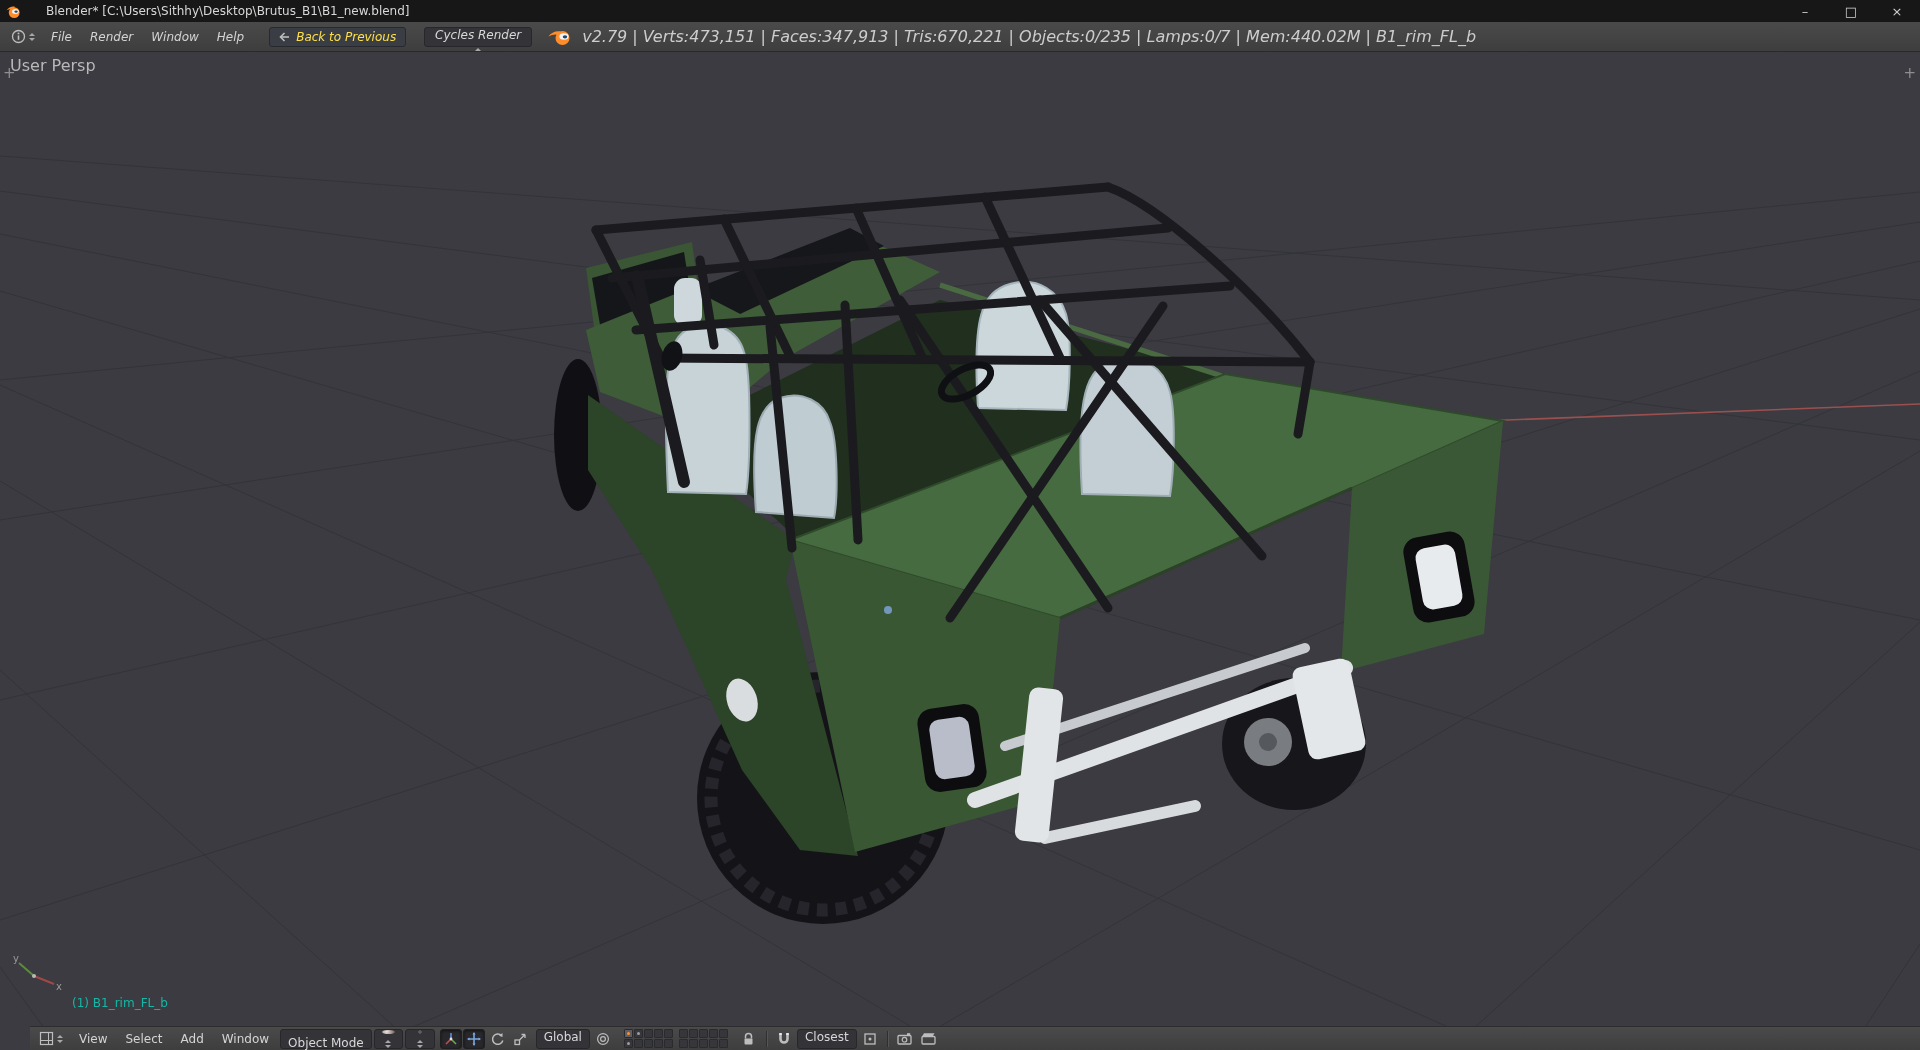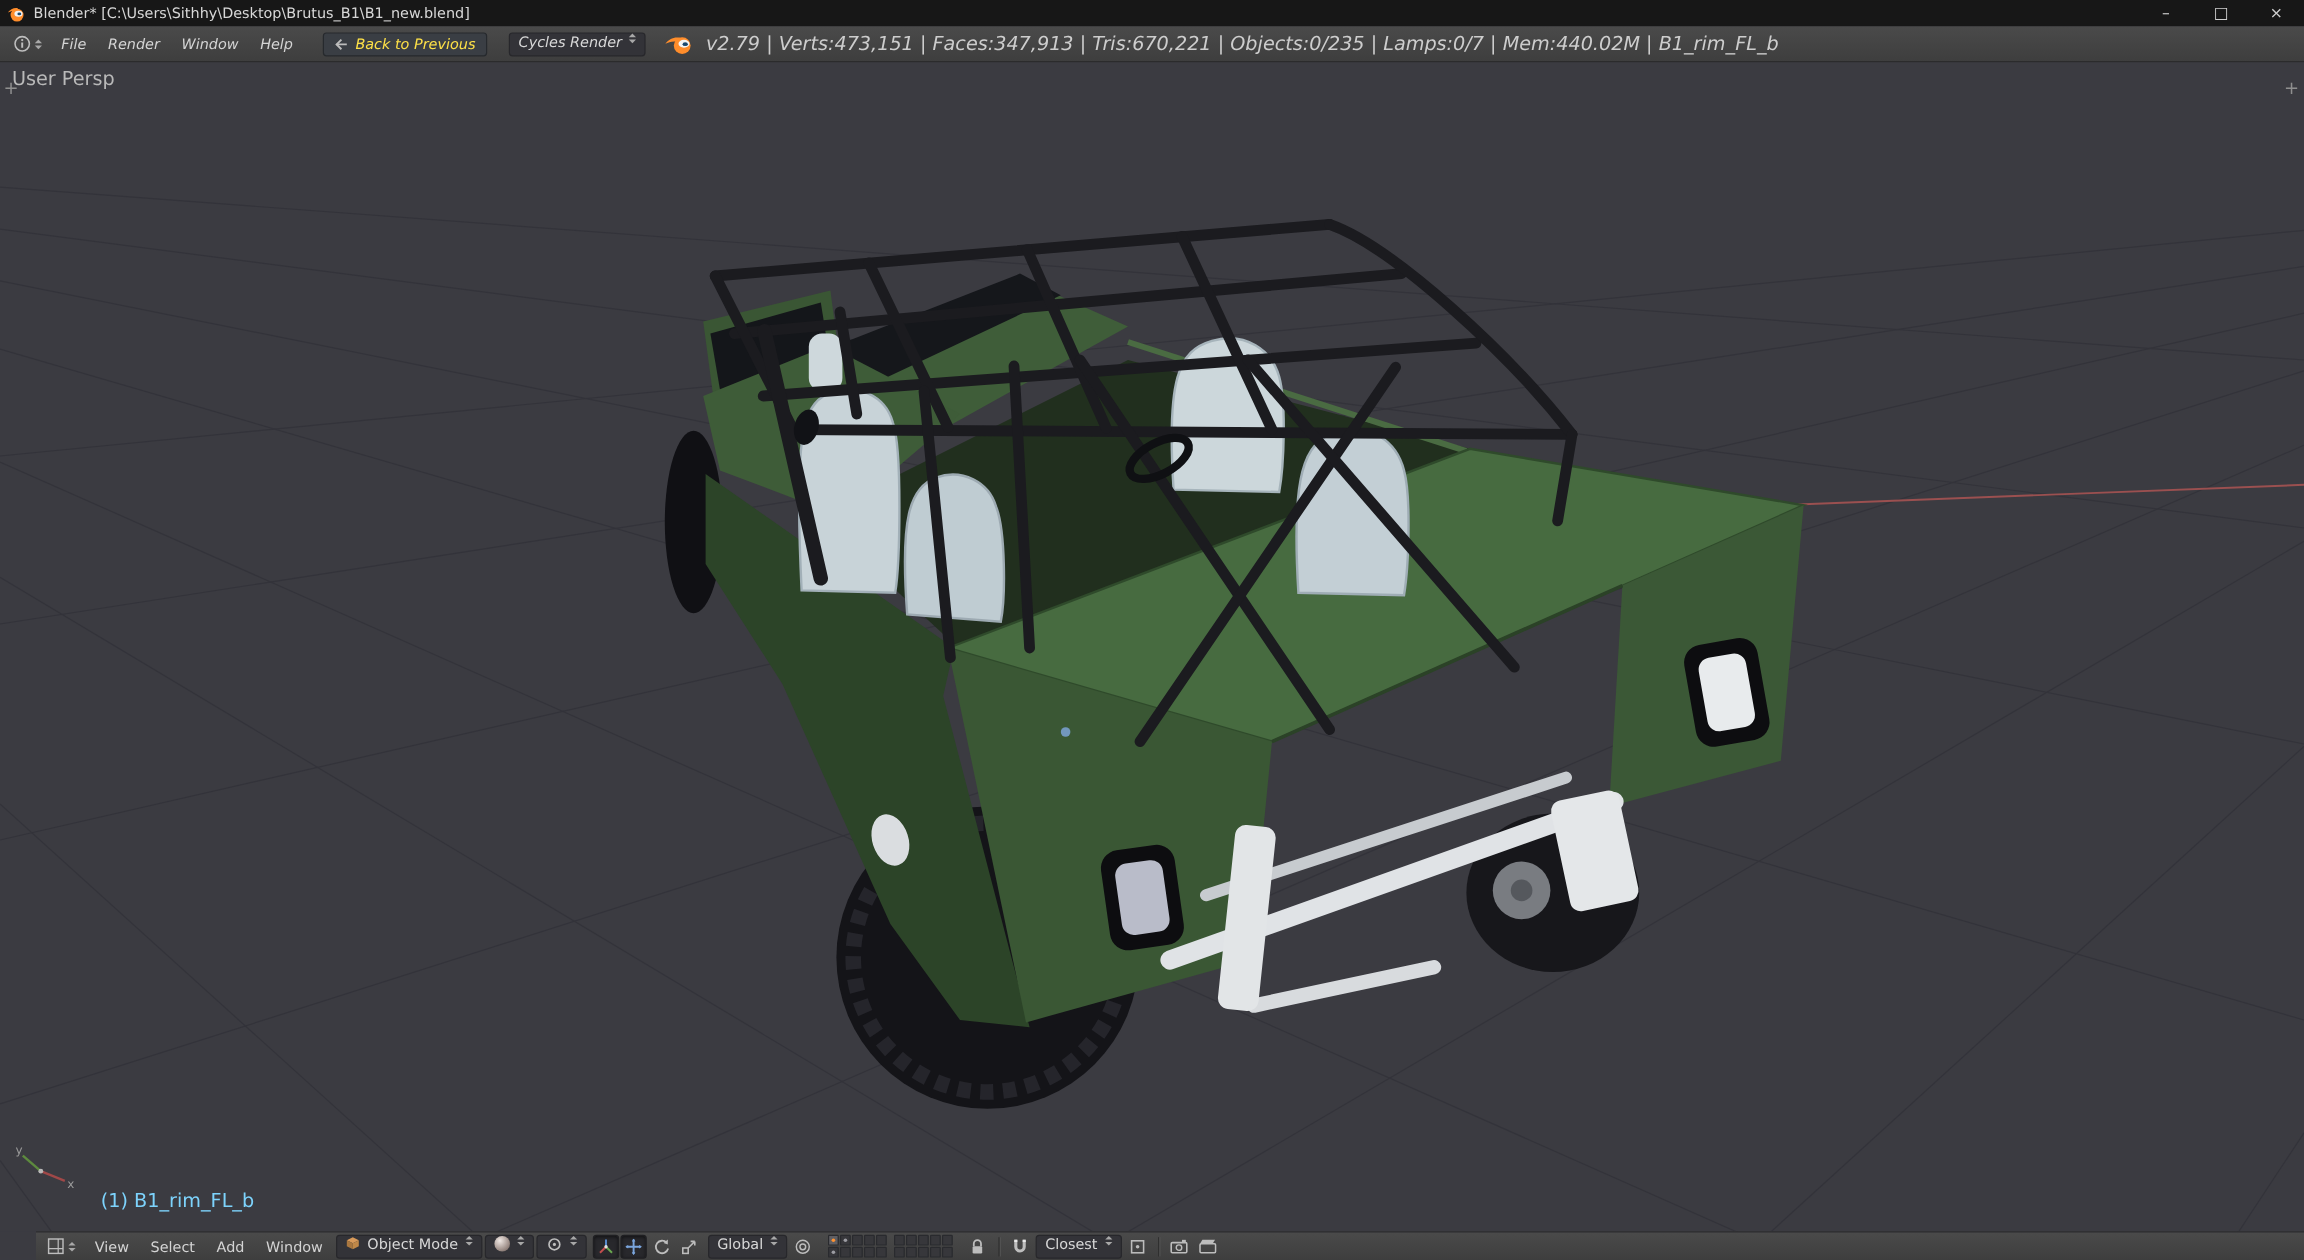--- a/index.html
+++ b/index.html
@@ -1,31 +1,31 @@
 <!DOCTYPE html>
 <html><head>
 <meta charset="utf-8">
 <style>
   * { box-sizing: border-box; margin: 0; padding: 0; }
   html,body { width:1920px; height:1050px; overflow:hidden; }
   body { font-family:"DejaVu Sans","Liberation Sans",sans-serif; background:#3b3b41; user-select:none; }
   .app { display:flex; flex-direction:column; width:1920px; height:1050px; }
 
   
-  .titlebar { height:22px; background:#171717; display:flex; align-items:center; padding-left:6px; gap:7px; flex:0 0 auto; }
+  .titlebar { height:22px; background:#171717; display:flex; align-items:center; padding-left:6px; gap:25px; flex:0 0 auto; }
   .title-text { font-size:12px; color:#d8d8d8; white-space:nowrap; }
   .win-controls { margin-left:auto; display:flex; height:100%; }
   .win-btn { width:46px; height:100%; display:flex; align-items:center; justify-content:center; font-size:13px; color:#cfcfcf; cursor:default; }
 
   
   .hbar { background:linear-gradient(#4a4a4a,#3e3e3e); display:flex; align-items:center; font-size:12px; color:#d4d4d4; }
   .menu-item { padding:0 9px; line-height:20px; white-space:nowrap; }
   .hdr-menus { display:flex; align-items:center; }
   button { background:none; border:none; color:inherit; font:inherit; }
-  .dropdown { background:#333338; border:1px solid #27272b; border-radius:3px; height:20px; display:flex; padding:0 7px; gap:6px; white-space:nowrap; }
+  .dropdown { background:#333338; border:1px solid #27272b; border-radius:3px; height:20px; display:flex; align-items:center; padding:0 7px; gap:6px; white-space:nowrap;flex-direction:column; }
   .dd-label { font-size:12px; color:#d8d8d8; }
   .dd-arrows { display:flex; flex-direction:column; gap:2px; }
   .dd-arrows i { display:block; width:0; height:0; border-left:3px solid transparent; border-right:3px solid transparent; }
   .dd-arrows .up { border-bottom:3px solid #a8a8a8; }
   .dd-arrows .down { border-top:3px solid #a8a8a8; }
   .icon-btn { height:20px; min-width:22px; display:flex; align-items:center; justify-content:center; border-radius:3px; }
   .icon-btn.pressed { background:#28282c; border:1px solid #1f1f22; box-shadow:inset 0 1px 3px rgba(0,0,0,.55); }
   .sep { width:1px; height:16px; background:#2f2f2f; box-shadow:1px 0 0 #555; margin:0 4px; }
 
   
@@ -36,21 +36,21 @@
   .blender-logo { margin-left:14px; display:flex; align-items:center; }
   .stats { margin-left:8px; font-size:16px; color:#cdcdcd; white-space:nowrap; }
 
   
   .viewport { position:relative; flex:1 1 auto; background:#3b3b41; overflow:hidden; }
   .viewport svg.scene { display:block; width:100%; height:100%; }
   .view-label { position:absolute; top:4px; left:10px; font-size:16px; color:#b9b9b9; }
   .corner-plus { position:absolute; font-size:15px; line-height:14px; color:#8f8f8f; }
   .corner-plus.tl { top:14px; left:3px; }
   .corner-plus.tr { top:14px; right:4px; }
-  .active-object { position:absolute; bottom:16px; left:84px; font-size:16px; color:#7dd3fc; }
+  .active-object { position:absolute; bottom:16px; left:72px; font-size:12px; color:#14b8a6; }
   .axis-gizmo { position:absolute; left:10px; bottom:24px; }
 
   
   .bottombar { height:24px; border-top:1px solid #2d2d2d; padding:0 4px; gap:2px; flex:0 0 auto;margin-left:30px; }
   .shade-sphere { width:13px; height:13px; border-radius:50%; background:radial-gradient(circle at 35% 30%, #f0e8e4, #9a8a84 65%, #5f5450); display:inline-block; }
   .manip-group { display:flex; gap:1px; margin:0 3px; }
   .layers { display:flex; gap:6px; margin:0 8px; }
   .layer-group { display:grid; grid-template-columns:repeat(5, 9px); grid-auto-rows:9px; gap:1px; }
   .layer-cell { background:#37373b; border:1px solid #292a2e; border-radius:1px; position:relative; }
   .layer-cell.active { background:#5e5e63; }

